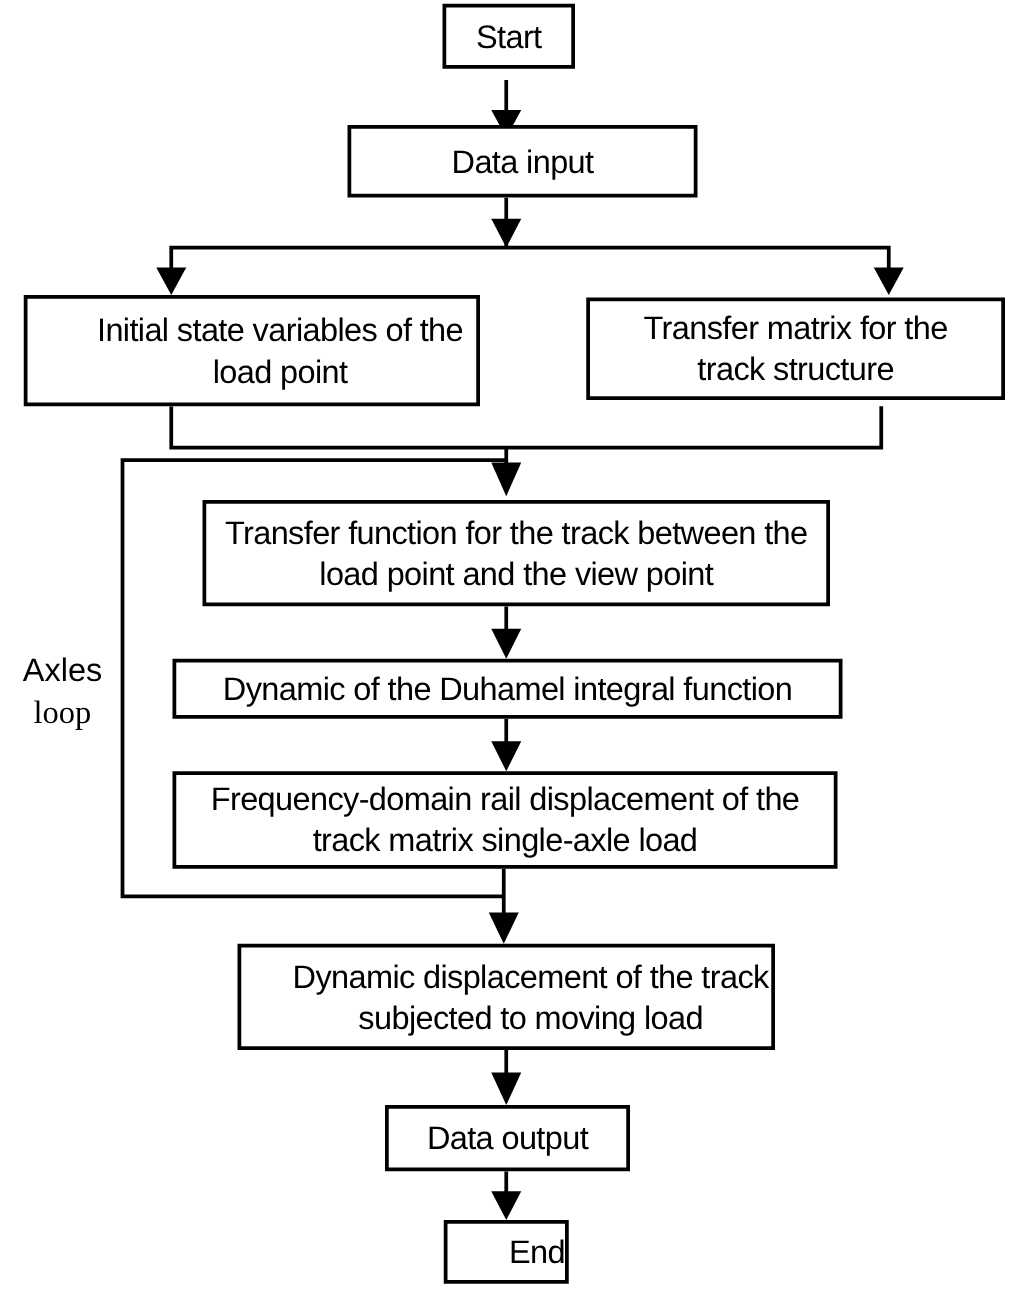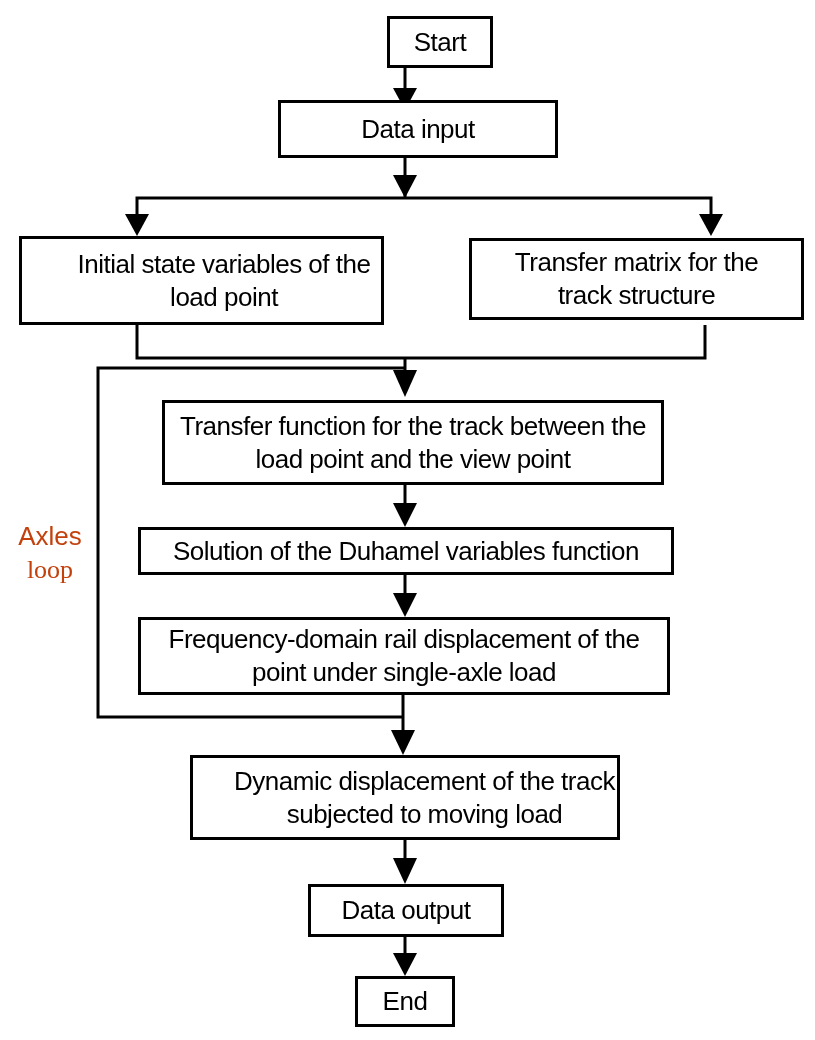--- a/index.html
+++ b/index.html
@@ -2,21 +2,21 @@
 <html><head>
 <meta charset="utf-8">
 <style>
   html, body { margin:0; padding:0; background:#fff; }
   body { width:815px; height:1040px; position:relative; overflow:hidden; font-family:"Liberation Sans", sans-serif; }
   svg { position:absolute; left:0; top:0; }
   .box { position:absolute; border:3px solid #000; box-sizing:border-box; background:#fff;
          display:flex; align-items:center; justify-content:center; text-align:center;
          font-size:26px; line-height:33px; color:#000; letter-spacing:-0.5px; }
   .box span { display:block; }
-  .label { position:absolute; font-size:26px; line-height:33px; color:#c2410c; text-align:center; }
+  .label { position:absolute; font-size:26px; line-height:33px; color:#000000; text-align:center; }
 </style>
 </head>
 <body>
 
 <svg width="815" height="1040">
   <defs>
     <marker id="arr" markerWidth="10" markerHeight="10" refX="5" refY="9" orient="auto" markerUnits="userSpaceOnUse" viewBox="0 0 10 10">
     </marker>
   </defs>
   <g stroke="#000" stroke-width="3" fill="none">
@@ -44,56 +44,56 @@
     <polygon points="699,214 723,214 711,236"></polygon>
     <polygon points="393,370 417,370 405,397"></polygon>
     <polygon points="393,503 417,503 405,527"></polygon>
     <polygon points="393,593 417,593 405,617"></polygon>
     <polygon points="391,730 415,730 403,755"></polygon>
     <polygon points="393,858 417,858 405,884"></polygon>
     <polygon points="393,953 417,953 405,976"></polygon>
   </g>
 </svg>
 
-<div class="box" style="left:354px;top:16px;width:106px;height:52px;margin-left:33px;">
+<div class="box" style="left:354px;top:3px;width:106px;height:52px;">
   <span>Start</span>
 </div>
 
 <div class="box" style="left:278px;top:100px;width:280px;height:58px;">
   <span>Data input</span>
 </div>
 
 <div class="box" style="left:19px;top:236px;width:365px;height:89px;">
   <span style="width:350px;margin-left:45px;">Initial state variables of the load point</span>
 </div>
 
 <div class="box" style="left:469px;top:238px;width:335px;height:82px;">
   <span style="width:300px;">Transfer matrix for the track structure</span>
 </div>
 
 <div class="box" style="left:162px;top:400px;width:502px;height:85px;">
   <span style="width:500px;">Transfer function for the track between the load point and the view point</span>
 </div>
 
 <div class="box" style="left:138px;top:527px;width:536px;height:48px;">
-  <span style="white-space:nowrap;">Solution of the Duhamel variables function</span>
+  <span style="white-space:nowrap;">Dynamic of the Duhamel integral function</span>
 </div>
 
 <div class="box" style="left:138px;top:617px;width:532px;height:78px;">
-  <span style="width:520px;">Frequency-domain rail displacement of the point under single-axle load</span>
+  <span style="width:520px;">Frequency-domain rail displacement of the track matrix single-axle load</span>
 </div>
 
 <div class="box" style="left:190px;top:755px;width:430px;height:85px;padding-left:39px;">
   <span style="width:410px;">Dynamic displacement of the track subjected to moving load</span>
 </div>
 
 <div class="box" style="left:308px;top:884px;width:196px;height:53px;text-align:right;">
   <span>Data output</span>
 </div>
 
-<div class="box" style="left:355px;top:976px;width:100px;height:51px;">
+<div class="box" style="left:355px;top:976px;width:100px;height:51px;justify-content:flex-end;">
   <span>End</span>
 </div>
 
 <div class="label" style="left:10px;top:520px;width:80px;">
   <span style="display:block;">Axles</span>
   <span style="display:block;font-family:Liberation Serif, serif;">loop</span>
 </div>
 
 </body></html>

